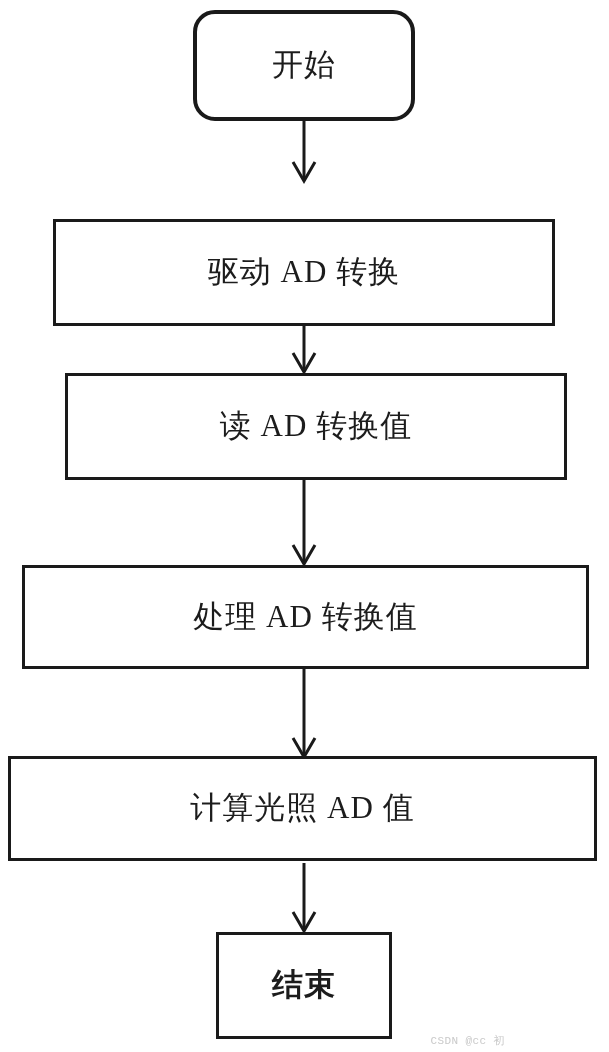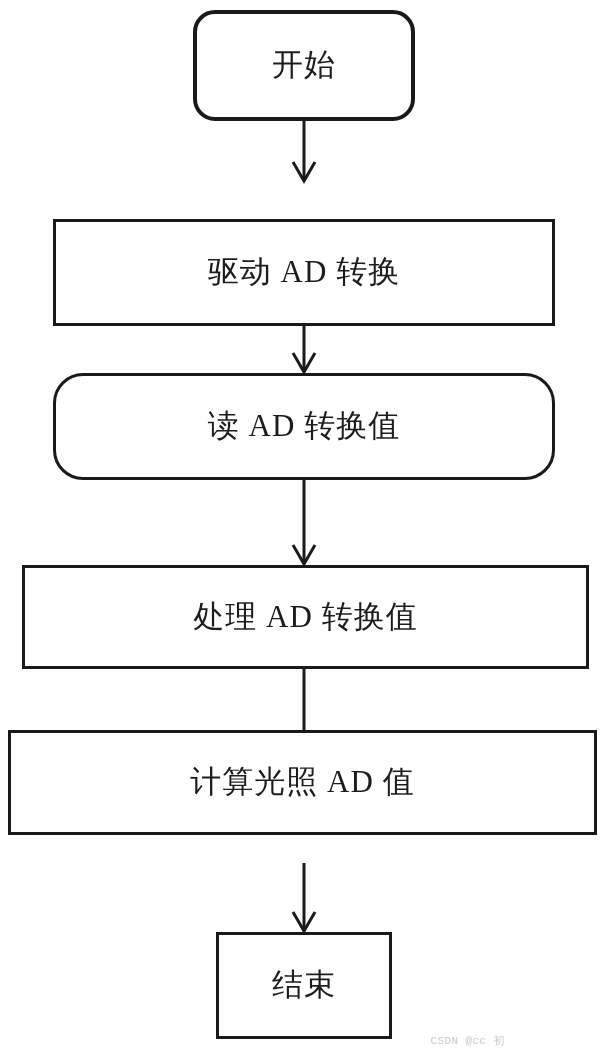--- a/index.html
+++ b/index.html
@@ -47,24 +47,24 @@
     font-family: "Liberation Serif", "DejaVu Serif", serif;
   }
   .node.start .node-label,
   .node.end .node-label {
     font-size: 31px;
   }
 
   
   #node-start   { left: 193px; top: 10px;  width: 222px; height: 111px; }
   #node-step1   { left: 53px;  top: 182px; width: 502px; height: 107px; margin-top: 37px; }
-  #node-step2   { left: 53px;  top: 373px; width: 502px; height: 107px; border-radius: 30px; }
+  #node-step2   { left: 65px;  top: 373px; width: 502px; height: 107px; }
   #node-step3   { left: 22px;  top: 565px; width: 567px; height: 104px; text-align: center; }
-  #node-step4   { left: 8px;   top: 730px; width: 589px; height: 105px; }
-  #node-end     { left: 216px; top: 932px; width: 176px; height: 107px; }
+  #node-step4   { left: 8px;   top: 756px; width: 589px; height: 105px; }
+  #node-end     { left: 216px; top: 932px; width: 176px; height: 107px; font-weight: bold; }
 
   .connector {
     position: absolute;
     left: 0;
     top: 0;
     width: 609px;
     height: 1052px;
     pointer-events: none;
   }
 

